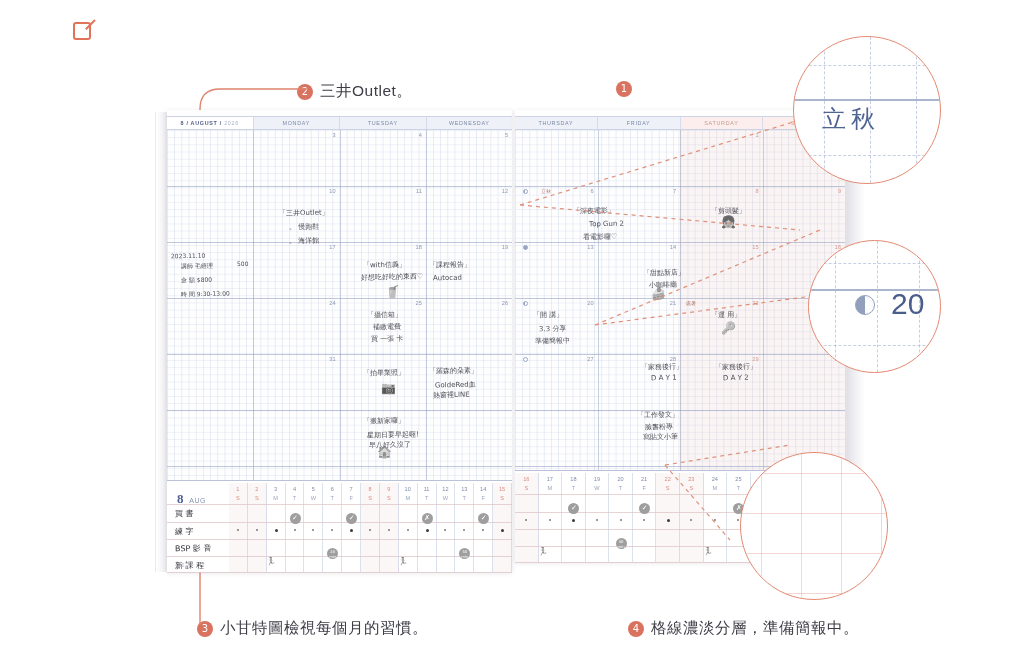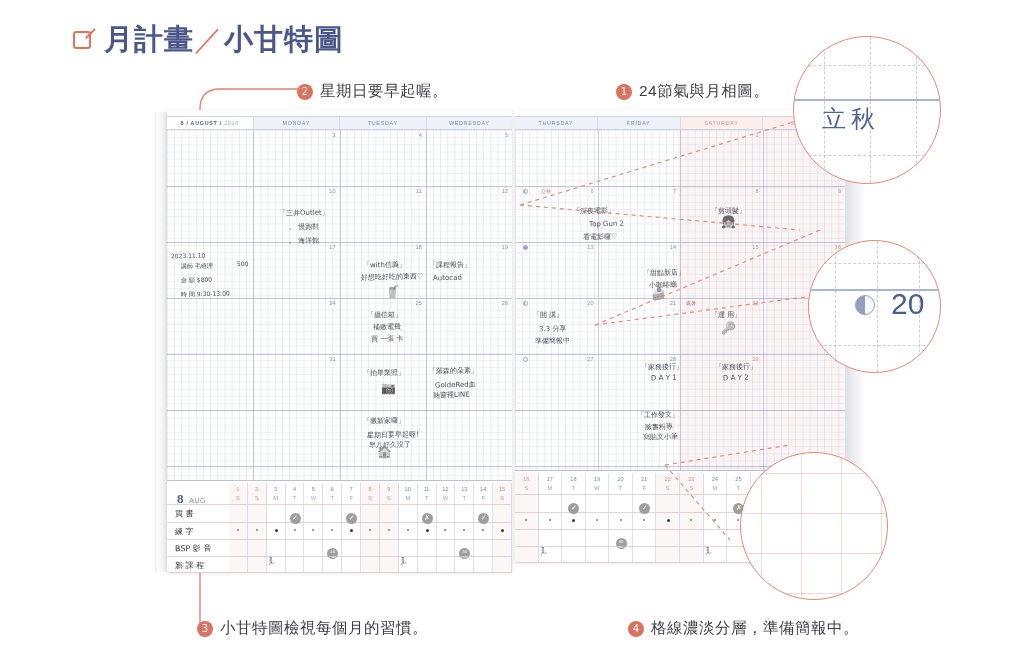--- a/index.html
+++ b/index.html
@@ -182,32 +182,28 @@
 </head>
 <body>
 
 <div id="stage">
 
   <div id="title-row">
     <div id="edit-icon">
       <div class="bx"></div>
         <div class="pen"></div>
     </div>
-    <div id="page-title">
-      <span>月計畫</span><span class="slash">／</span><span>小甘特圖</span>
-    </div>
   </div>
 
   <div class="callout" id="callout-1">
     <span class="badge">1</span>
-    <span class="callout-text">24節氣與月相圖。</span>
   </div>
   <div class="callout" id="callout-2">
     <span class="badge">2</span>
-    <span class="callout-text">星期日要早起喔。</span>
+    <span class="callout-text">三井Outlet。</span>
   </div>
   <div class="callout" id="callout-3">
     <span class="badge">3</span>
     <span class="callout-text">小甘特圖檢視每個月的習慣。</span>
   </div>
   <div class="callout" id="callout-4">
     <span class="badge">4</span>
     <span class="callout-text">格線濃淡分層，準備簡報中。</span>
   </div>
 

